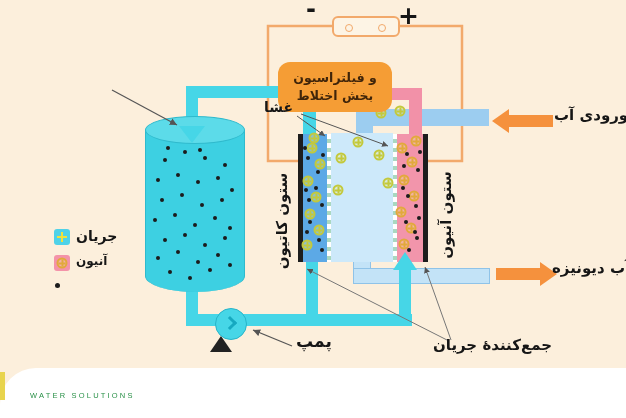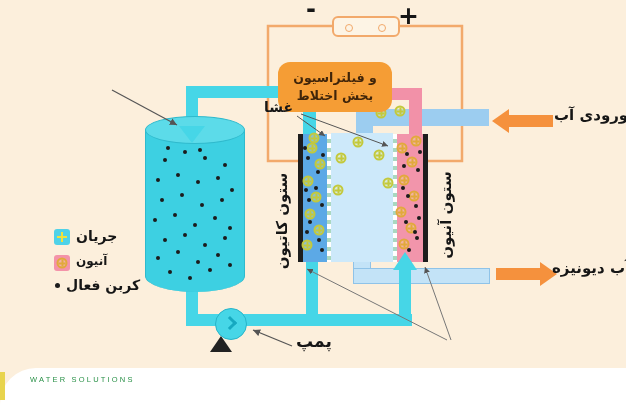--- a/index.html
+++ b/index.html
@@ -64,21 +64,21 @@
   .oshaft{background:#f5913d;}
   .ohead-left{width:0;height:0;border-top:12px solid transparent;border-bottom:12px solid transparent;
               border-right:17px solid #f5913d;}
   .ohead-right{width:0;height:0;border-top:12px solid transparent;border-bottom:12px solid transparent;
                border-left:17px solid #f5913d;}
 
   .vlabel{position:absolute;text-align:center;font-weight:bold;color:#161616;transform:rotate(-90deg);}
 
   .footer{left:0;top:368px;width:626px;height:50px;background:#ffffff;border-top-left-radius:36px;}
   .logo-name{font-family:"Liberation Sans",sans-serif;font-weight:800;font-size:20px;color:#1f8f3e;letter-spacing:.5px;}
-  .logo-sub{font-family:"Liberation Sans",sans-serif;font-size:7.5px;letter-spacing:2.2px;color:#2a9148;text-align:right;margin-top:1px;}
+  .logo-sub{font-family:"Liberation Sans",sans-serif;font-size:7.5px;letter-spacing:2.2px;color:#2a9148;text-align:right;margin-top:17px;}
 </style>
 </head>
 <body>
 
 <div class="canvas">
 
   <svg class="overlay">
     <path d="M300,161 L268,161 L268,26 L462,26 L462,161 L428,161" fill="none" stroke="#f2a96b" stroke-width="2.5"></path>
   </svg>
 
@@ -223,29 +223,29 @@
   <div class="lbl" dir="rtl" style="left:554px;top:106px;font-size:15px;">ورودی آب</div>
 
   <div class="abs oshaft" style="left:496px;top:268px;width:45px;height:12px;"></div>
   <div class="abs ohead-right" style="left:540px;top:262px;"></div>
   <div class="lbl" dir="rtl" style="left:552px;top:259px;font-size:15px;">آب دیونیزه</div>
 
   <div class="lbl" dir="rtl" style="left:264px;top:99px;font-size:14px;">غشا</div>
   <div class="vlabel" style="left:217px;top:212px;width:130px;font-size:15px;">ستون کاتیون</div>
   <div class="vlabel" style="left:391px;top:206px;width:110px;font-size:15px;">ستون آنیون</div>
   <div class="lbl" dir="rtl" style="left:296px;top:331px;font-size:17px;">پمپ</div>
+  <div class="lbl" dir="rtl" style="left:415px;top:336px;width:155px;font-size:15px;text-align:center;">جمع‌کنندهٔ جریان</div>
 
   <div class="abs swatch cation" style="left:54px;top:229px;"></div>
   <div class="lbl" dir="rtl" style="left:76px;top:228px;font-size:14px;">جریان</div>
   <div class="abs swatch anion" style="left:54px;top:255px;">
     <span class="ion mini-ion orange"></span>
   </div>
   <div class="lbl" dir="rtl" style="left:76px;top:254px;font-size:12px;">آنیون</div>
   <div class="abs" style="left:55px;top:283px;width:5px;height:5px;background:#1c1c1c;border-radius:50%;"></div>
-  <div class="lbl" dir="rtl" style="left:66px;top:277px;font-size:14px;">کربن فعال</div>
 
   <div class="abs pump-base"></div>
   <div class="abs pump-circle"></div>
   <div class="abs pump-chevron"></div>
 
   <svg class="overlay">
     <defs>
       <marker id="ah" markerWidth="8" markerHeight="8" refX="6" refY="3" orient="auto">
         <path d="M0,0 L6,3 L0,6 z" fill="#555"></path>
       </marker>

